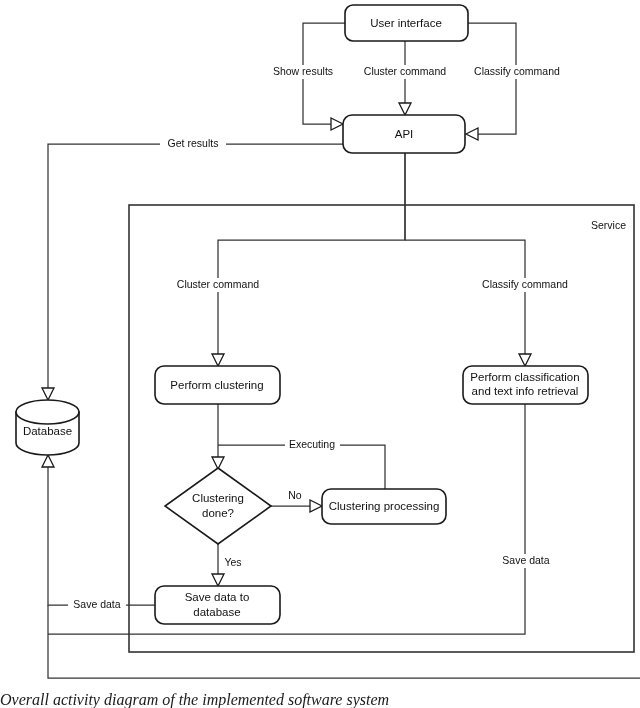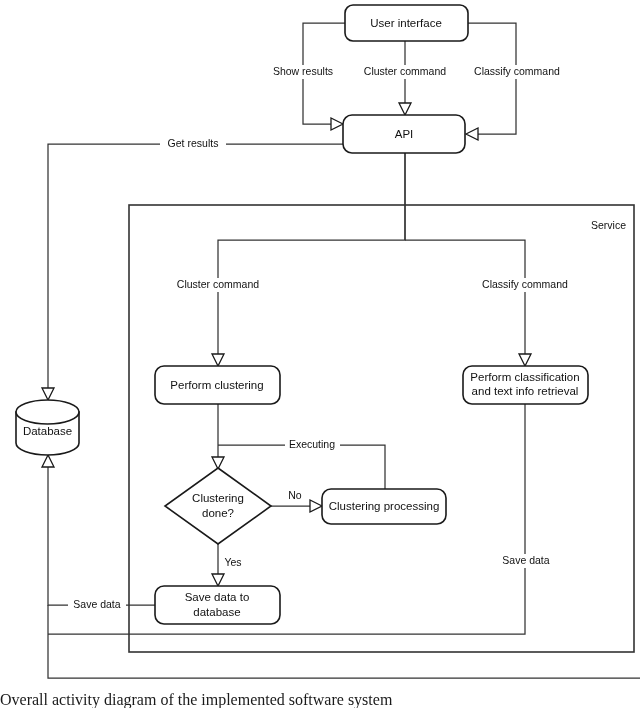--- a/index.html
+++ b/index.html
@@ -76,20 +76,21 @@
     left: 0;
     top: 690px;
     width: 640px;
     font-family: "Liberation Serif", serif;
     font-size: 16px;
     color: #1a1a1a;
     white-space: nowrap;
     overflow: hidden;
     height: 18px;
     line-height: 19px;
+    font-style: italic;
   }
 </style>
 </head>
 <body>
 
 <div id="diagram-root">
   <svg class="flow" viewBox="0 0 640 708" xmlns="http://www.w3.org/2000/svg">
 
     <g>
       <rect class="container-box" x="129" y="205" width="505" height="447"></rect>

